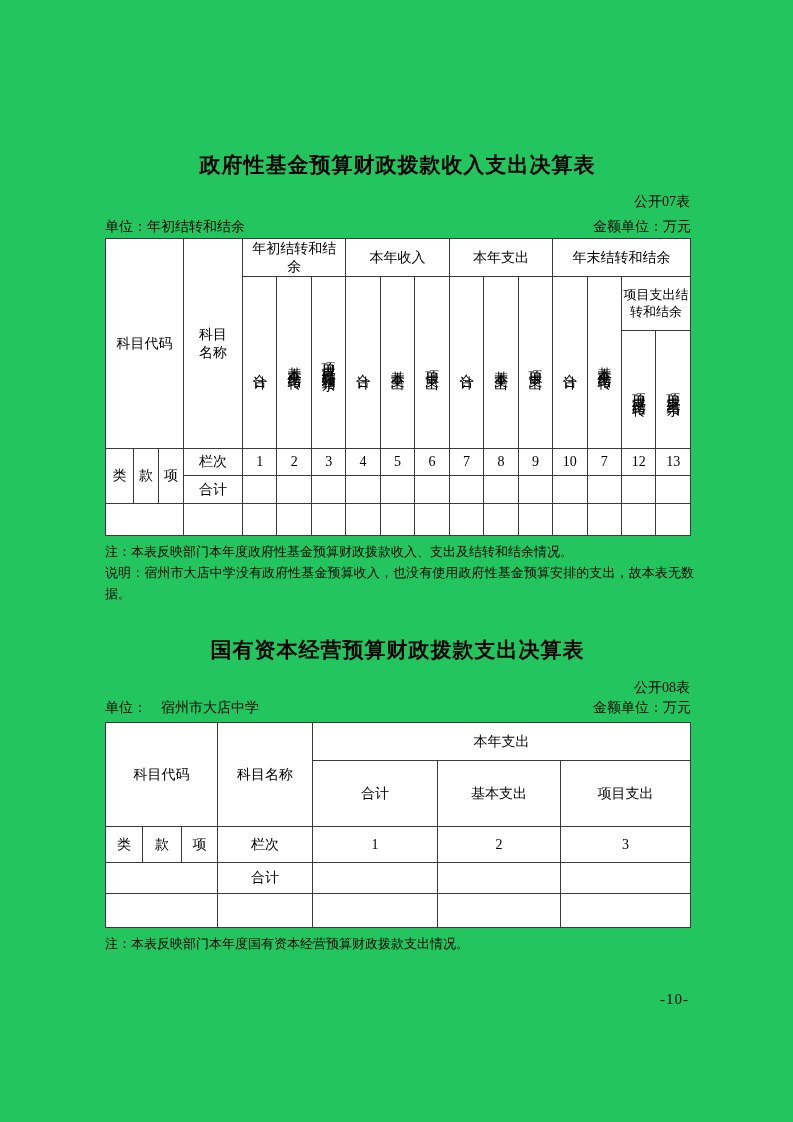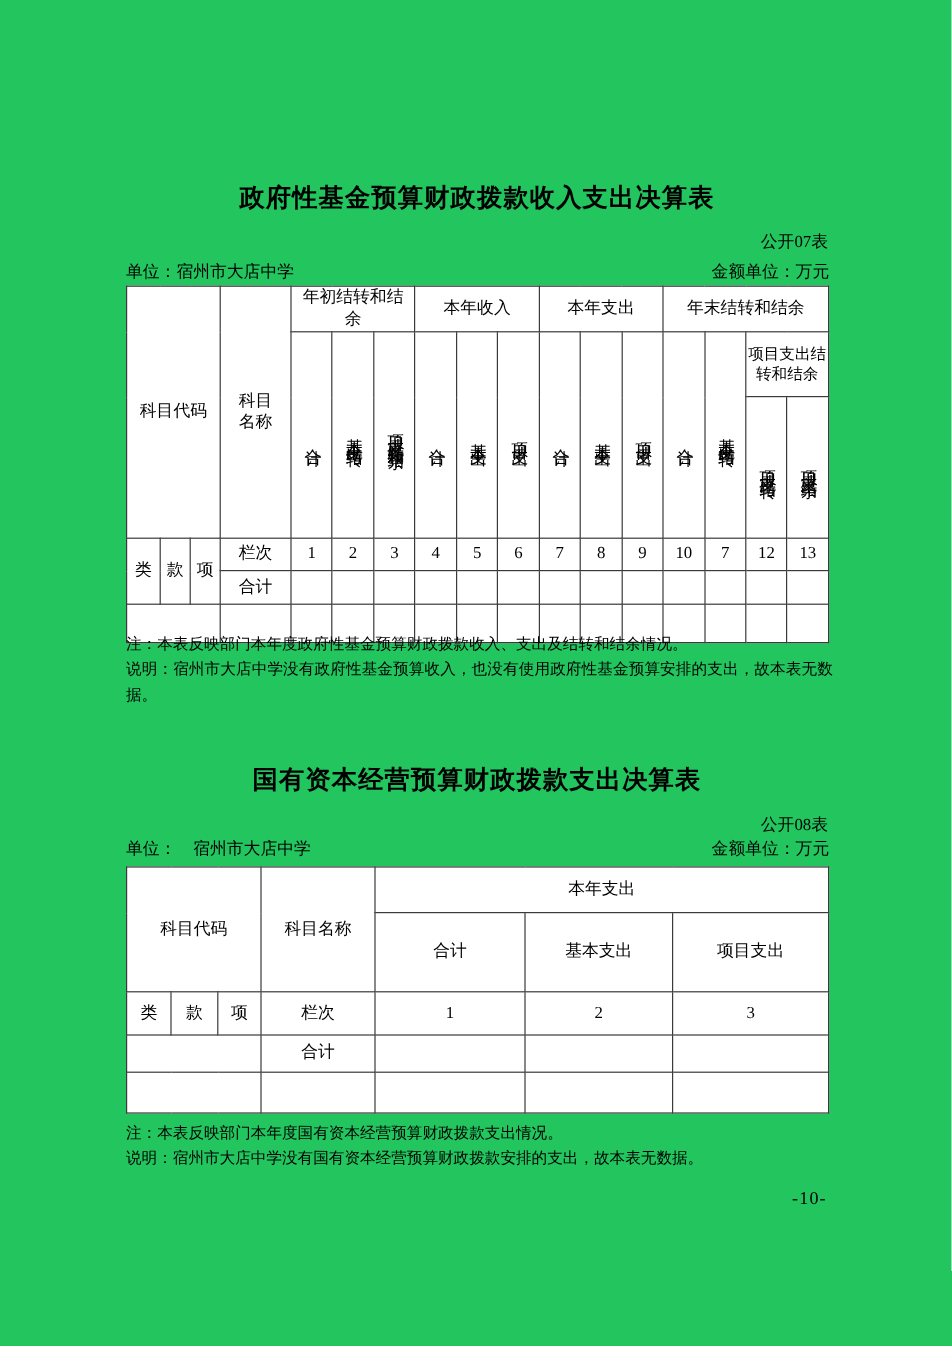--- a/index.html
+++ b/index.html
@@ -80,37 +80,37 @@
   .grp-pad { padding:0 7px; }      
   .subgrp { font-size:13px; padding:0 1px; }
   .w2em { width:2em; margin:0 auto; } 
 
   .notes {
     position:absolute; left:105px; width:589px;
     font-size:13px;
     line-height:20.8px;
     text-align:justify;
   }
-  #notes1 { top:527px; }
+  #notes1 { top:542px; }
   #notes2 { top:934px; }
   .page-number {
     position:absolute; top:991px; right:104px;
     font-size:15px;
     letter-spacing:1px;
   }
 </style>
 </head>
 <body>
 
 <div class="page">
 
   <div class="doc-title" id="title1">政府性基金预算财政拨款收入支出决算表</div>
   <div class="form-label" id="form1">公开07表</div>
   <div class="unit-line" id="unit1">
-    <span>单位：宿州市大店中学</span>
+    <span>单位：年初结转和结余</span>
     <span>金额单位：万元</span>
   </div>
 
   <table id="table1">
     <colgroup>
       <col style="width:28px">
         <col style="width:25px">
         <col style="width:25px">
         <col style="width:59px">
       <col style="width:34.46px">
@@ -265,17 +265,16 @@
       <td></td>
       <td></td>
       <td></td>
       <td></td>
     </tr>
   </tbody>
     </table>
 
   <div class="notes" id="notes2">
     <div>注：本表反映部门本年度国有资本经营预算财政拨款支出情况。</div>
-    <div>说明：宿州市大店中学没有国有资本经营预算财政拨款安排的支出，故本表无数据。</div>
   </div>
 
   <div class="page-number">-10-</div>
 </div>
 
 </body></html>

